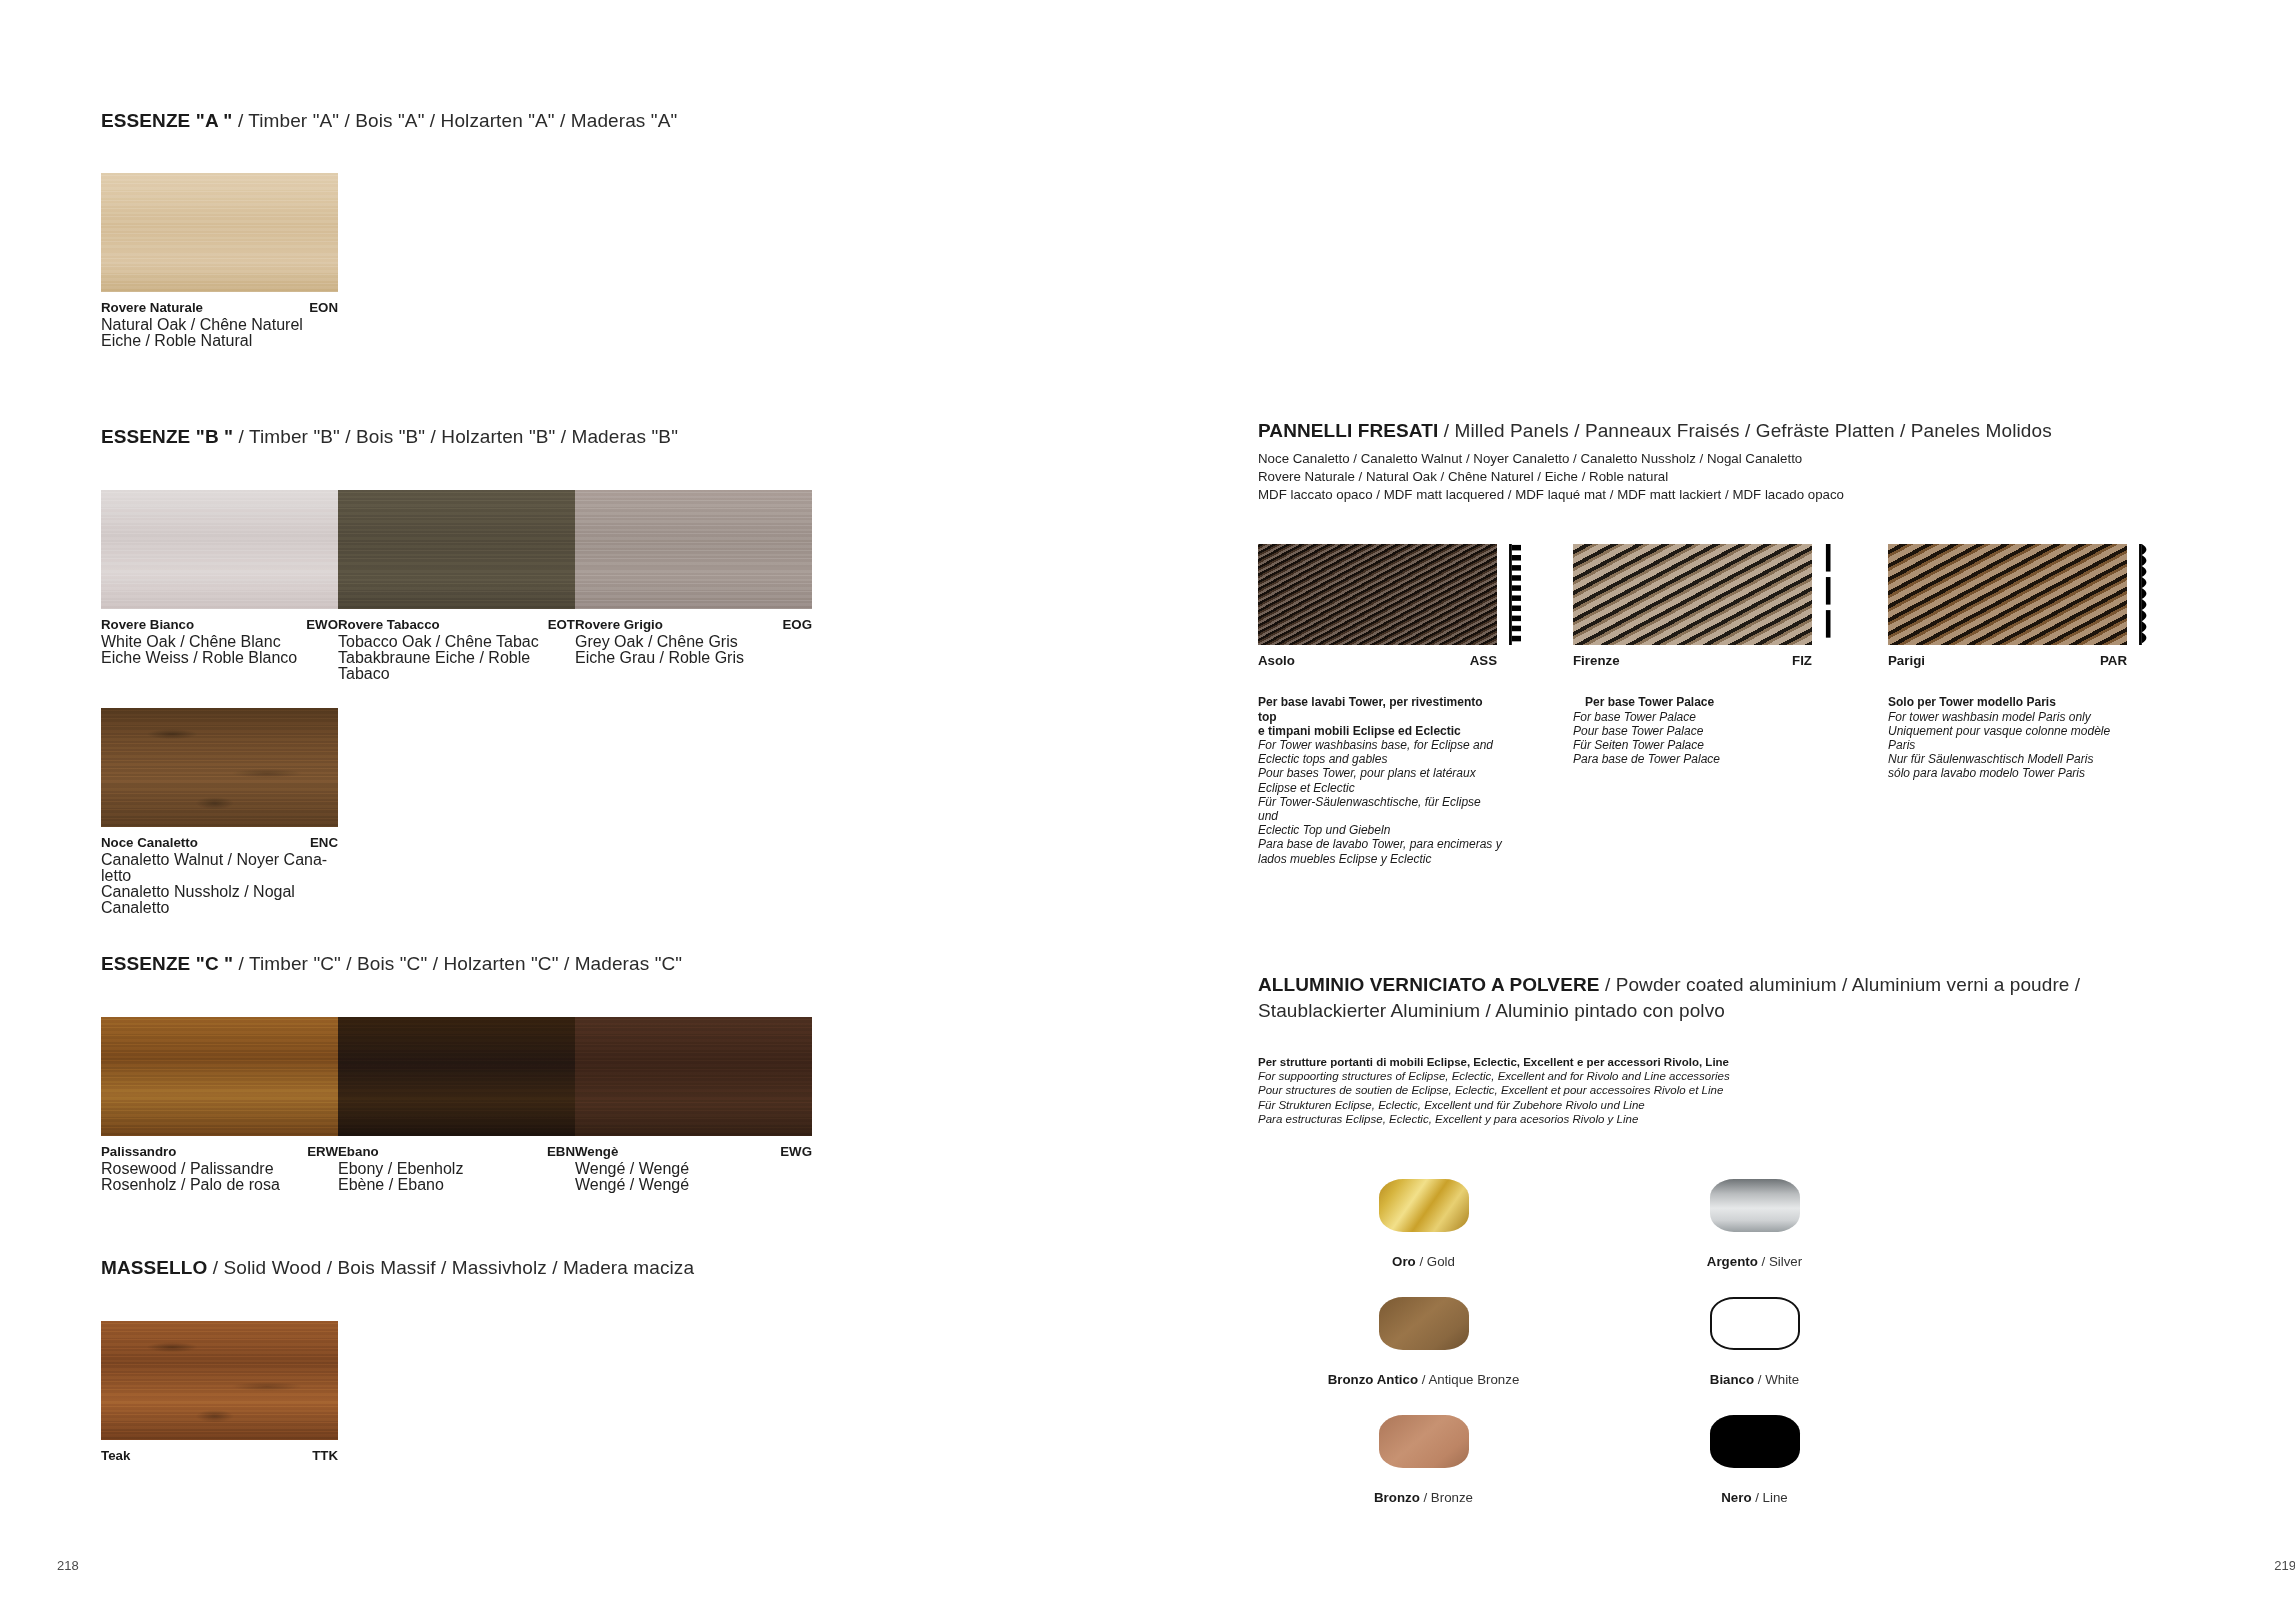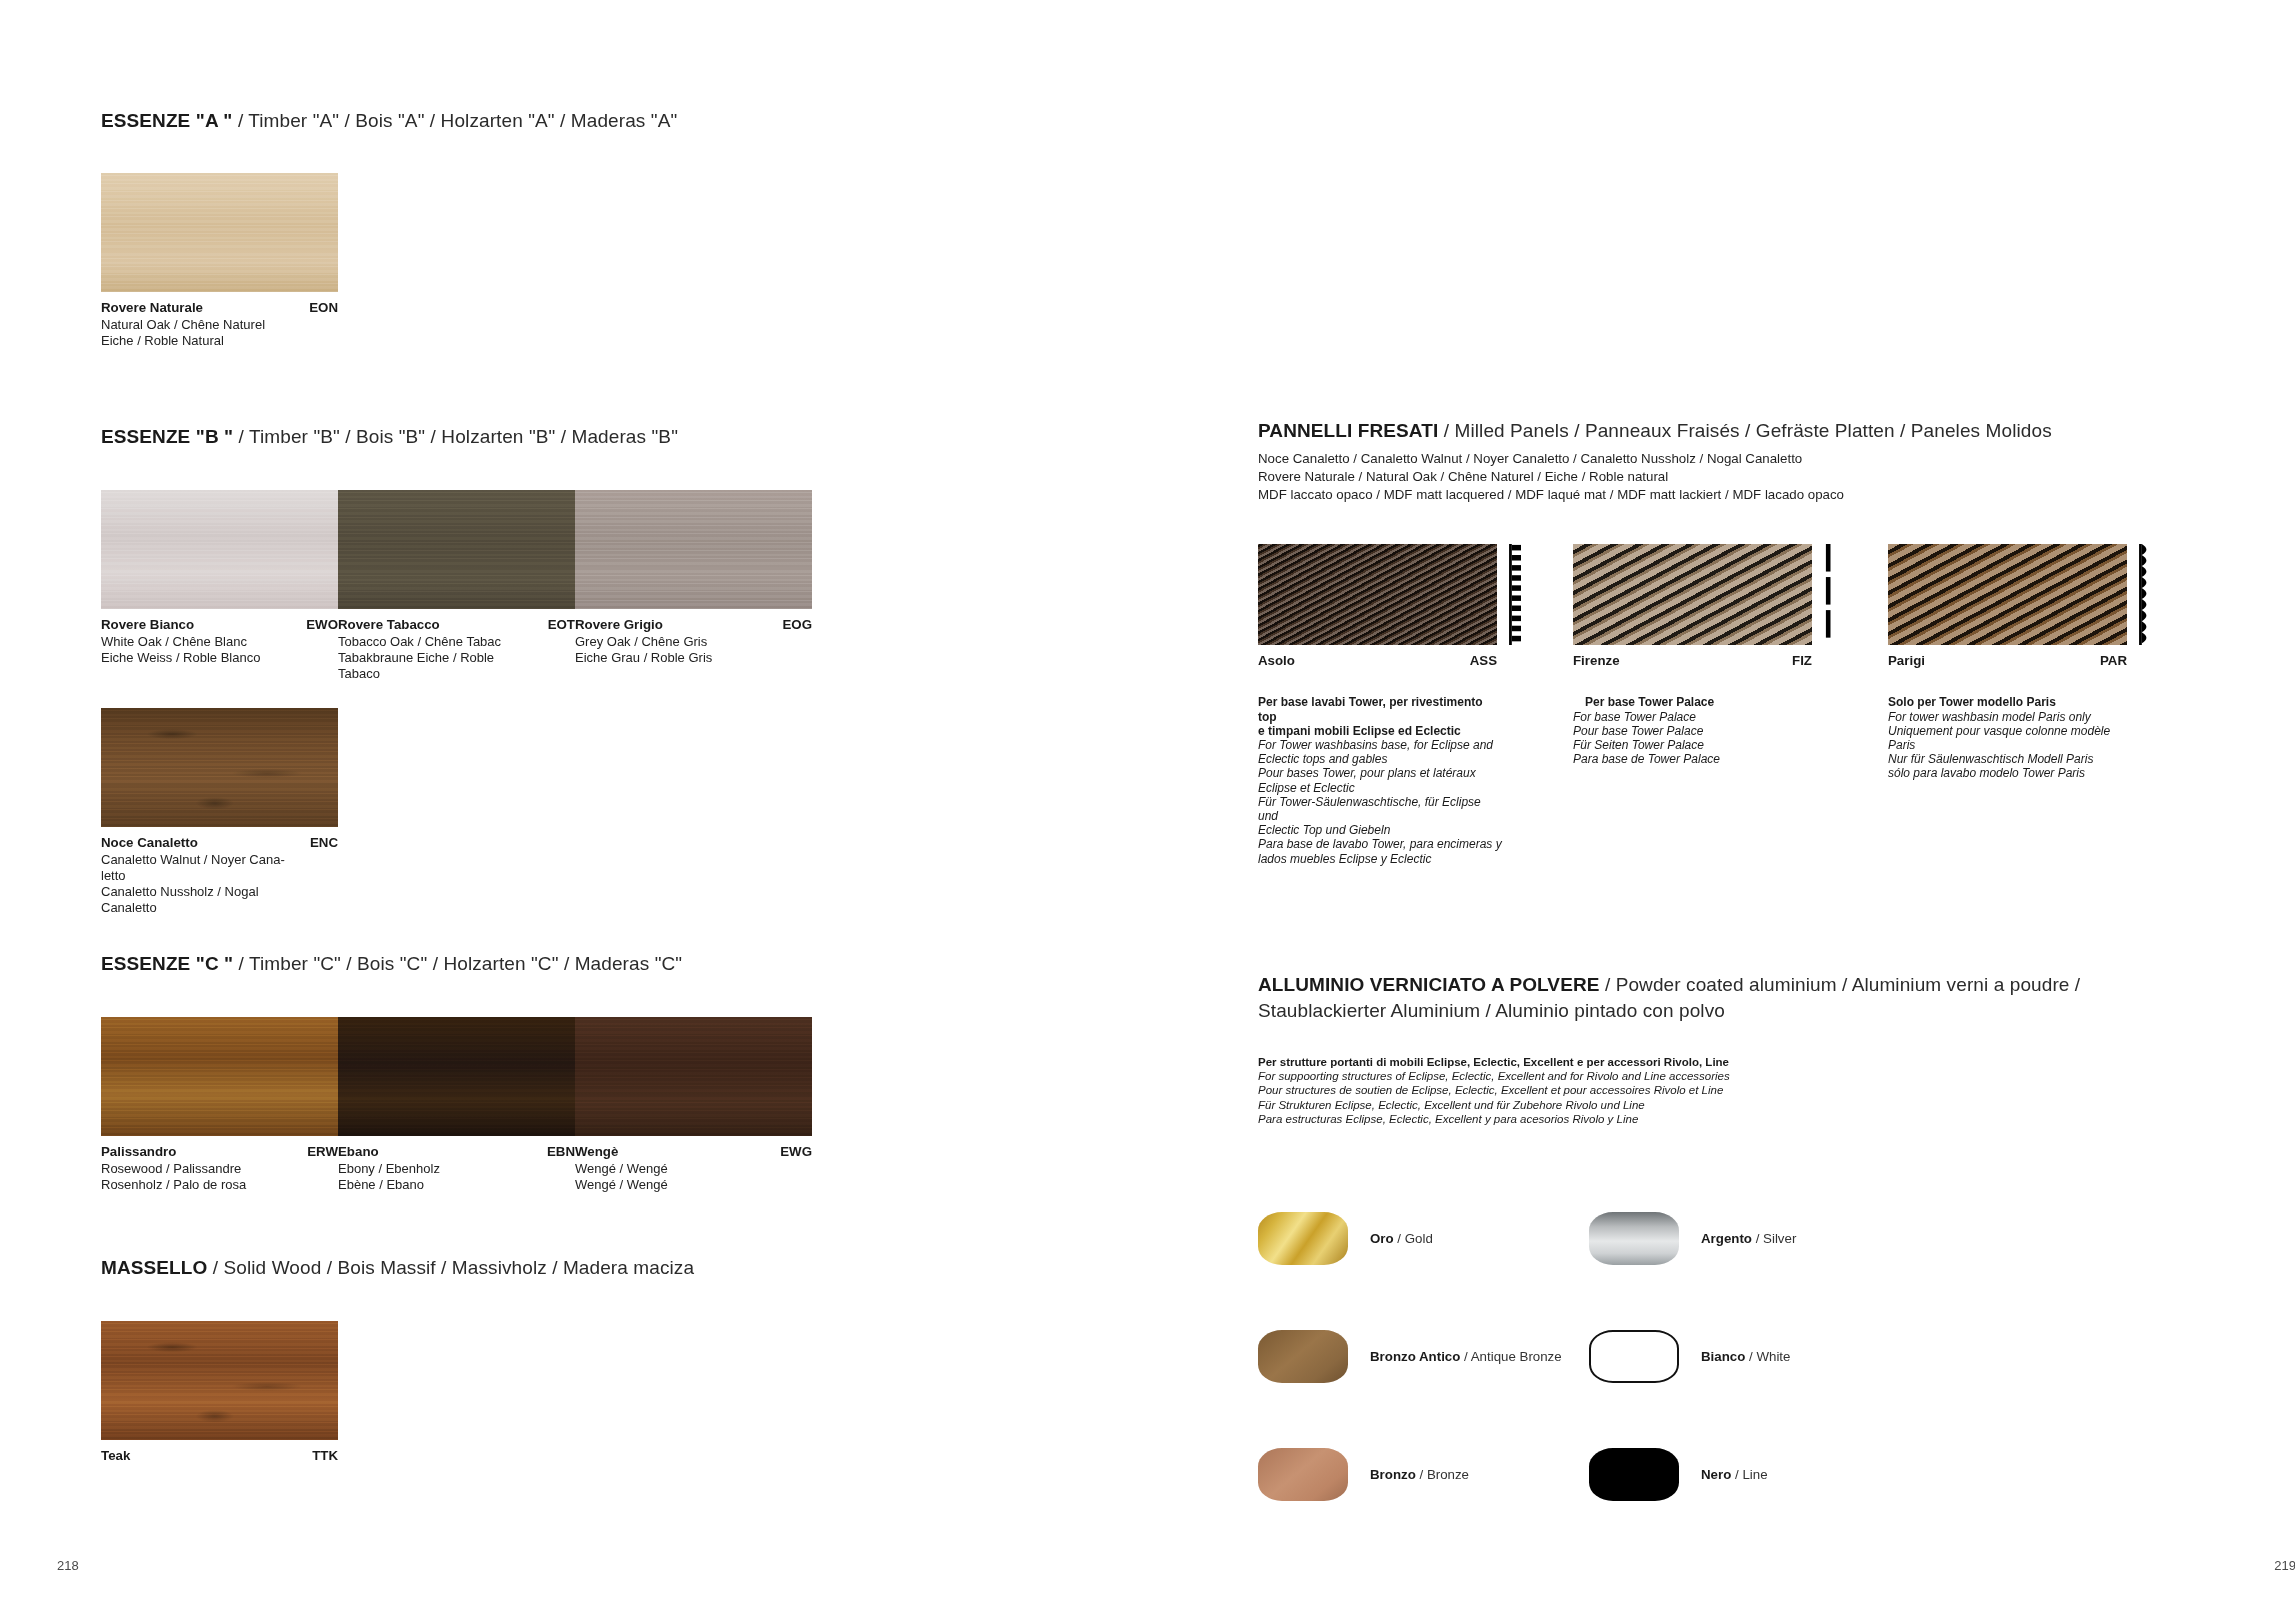--- a/index.html
+++ b/index.html
@@ -50,21 +50,21 @@
     margin-top: 8.3px;
     font-size: 13.3px;
     font-weight: bold;
     width: 237px;
     display: flex;
     justify-content: space-between;
     align-items: baseline;
   }
   .sw-name .code { font-weight: bold; }
   .sw-desc {
-    font-size: 13px;
+    font-size: 16px;
     line-height: 16px;
     color: #222;
     width: 237px;
     margin-top: 1.8px;
   }
 
   
   .row3 { display: flex; }
   .cell { width: 237px; }
 
@@ -100,21 +100,21 @@
   
   .alu-note { font-size: 11.5px; line-height: 14.2px; }
   .alu-note .t { font-weight: bold; }
   .alu-note .i { font-style: italic; }
 
   .alu-grid {
     display: grid;
     grid-template-columns: 331px 331px;
     grid-template-rows: 118px 118px 118px;
   }
-  .alu-item { display: flex; align-items: center; gap: 22px; }
+  .alu-item { display: flex; align-items: center; gap: 22px; flex-direction: column; }
   .chip {
     width: 90px; height: 53px;
     border-radius: 24px / 18.4px;
     flex: 0 0 auto;
   }
   .chip.outline { background: #fff; border: 2px solid #111; }
   .alu-label { font-size: 13.3px; }
   .alu-label .t { font-weight: bold; }
   .alu-label .n { font-weight: normal; color: #333; }
 

